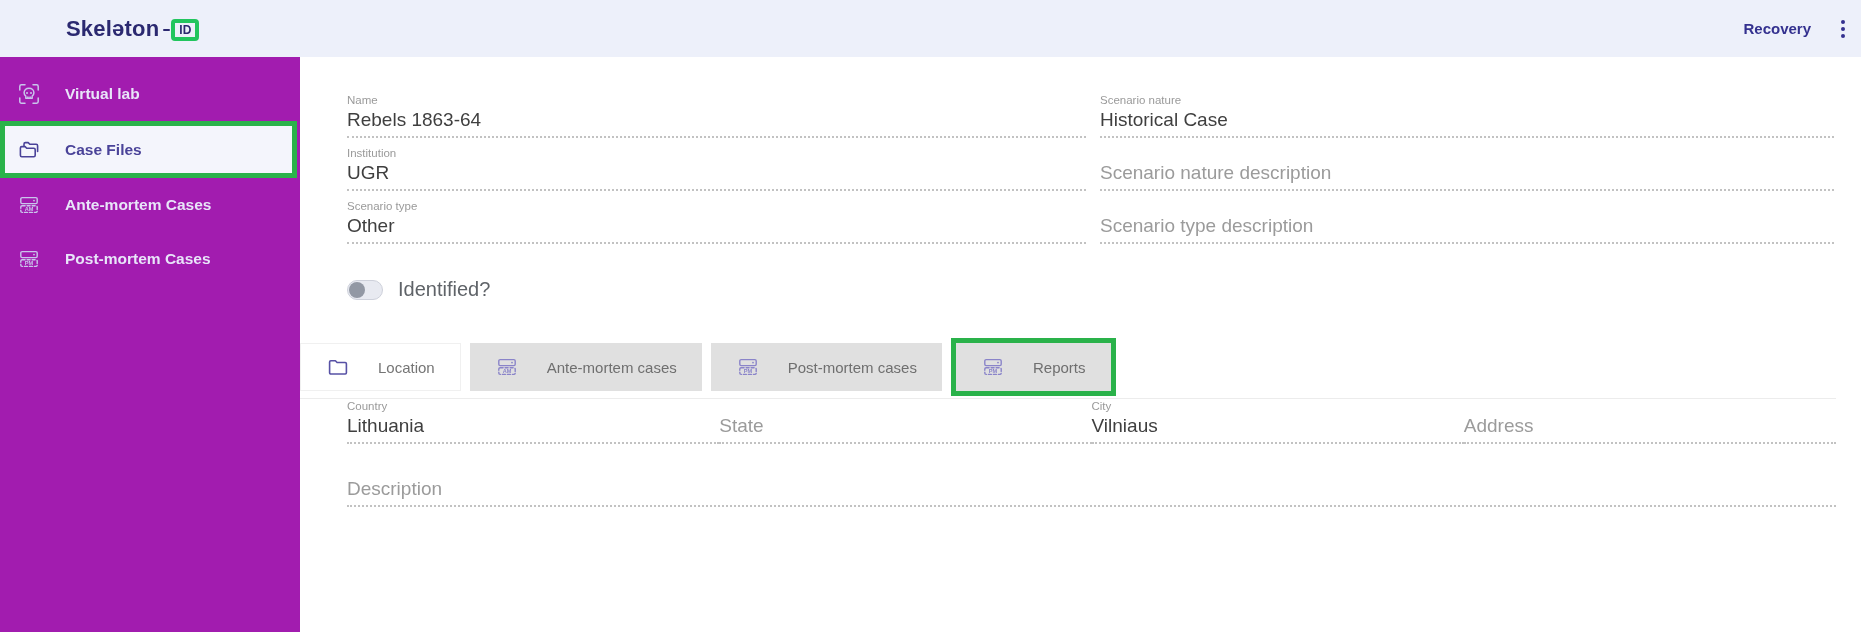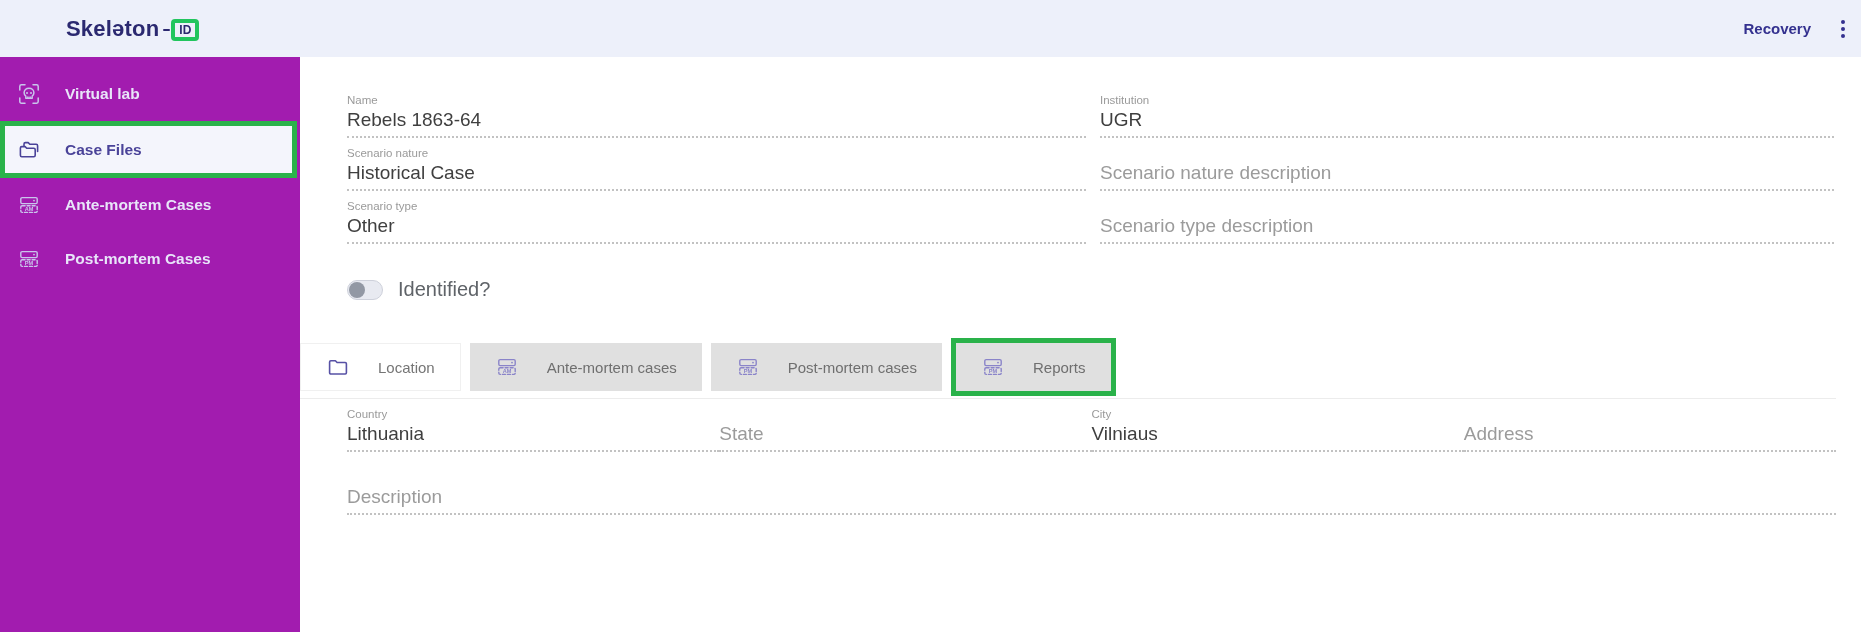--- a/index.html
+++ b/index.html
@@ -52,21 +52,21 @@
             border-bottom:1px solid #ececec; }
   .tab { height:48px; display:flex; align-items:center; padding:0 25px; margin-right:9px;
          background:#e0e0e0; color:#6f6f6f; font-size:15px; cursor:pointer; white-space:nowrap;gap:16px; }
   .tab .t-icon { width:24px; height:24px; margin-right:12px; color:#8a84c9; flex:0 0 auto; }
   .tab.active { background:#ffffff; border:1px solid #f0f0f0; color:#757575; }
   .tab.active .t-icon { color:#5751a5; }
   .green-box { border:5px solid #2ab24a; display:flex; }
   .green-box .tab { margin-right:0; }
 
   
-  .grid4 { margin-top:8px; display:grid; grid-template-columns:repeat(4,1fr); }
+  .grid4 { display:grid; grid-template-columns:repeat(4,1fr); }
   .desc-field { margin-top:27px; }
   svg { display:block; }
 </style>
 </head>
 <body>
 
 <div class="app">
 
   <div class="header">
     <div class="logo">
@@ -135,27 +135,27 @@
   </div>
 
   <div class="main">
 
     <div class="grid2">
       <div class="field">
         <div class="f-label">Name</div>
         <div class="f-value">Rebels 1863-64</div>
       </div>
       <div class="field">
+        <div class="f-label">Scenario nature</div>
+        <div class="f-value">Historical Case</div>
+      </div>
+
+      <div class="field">
         <div class="f-label">Institution</div>
         <div class="f-value">UGR</div>
-      </div>
-
-      <div class="field">
-        <div class="f-label">Scenario nature</div>
-        <div class="f-value">Historical Case</div>
       </div>
       <div class="field">
         <div class="f-label"></div>
         <div class="f-value placeholder">Scenario nature description</div>
       </div>
 
       <div class="field">
         <div class="f-label">Scenario type</div>
         <div class="f-value">Other</div>
       </div>

